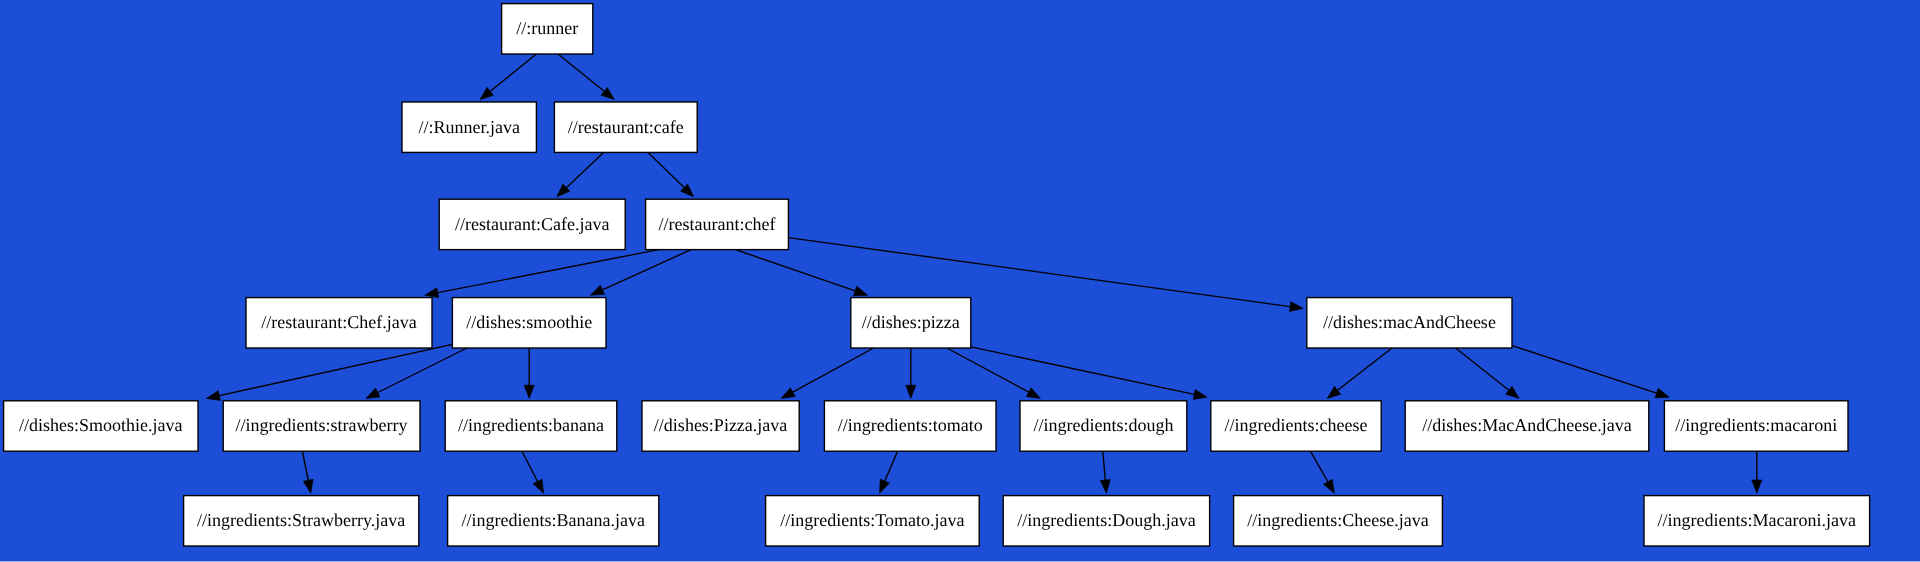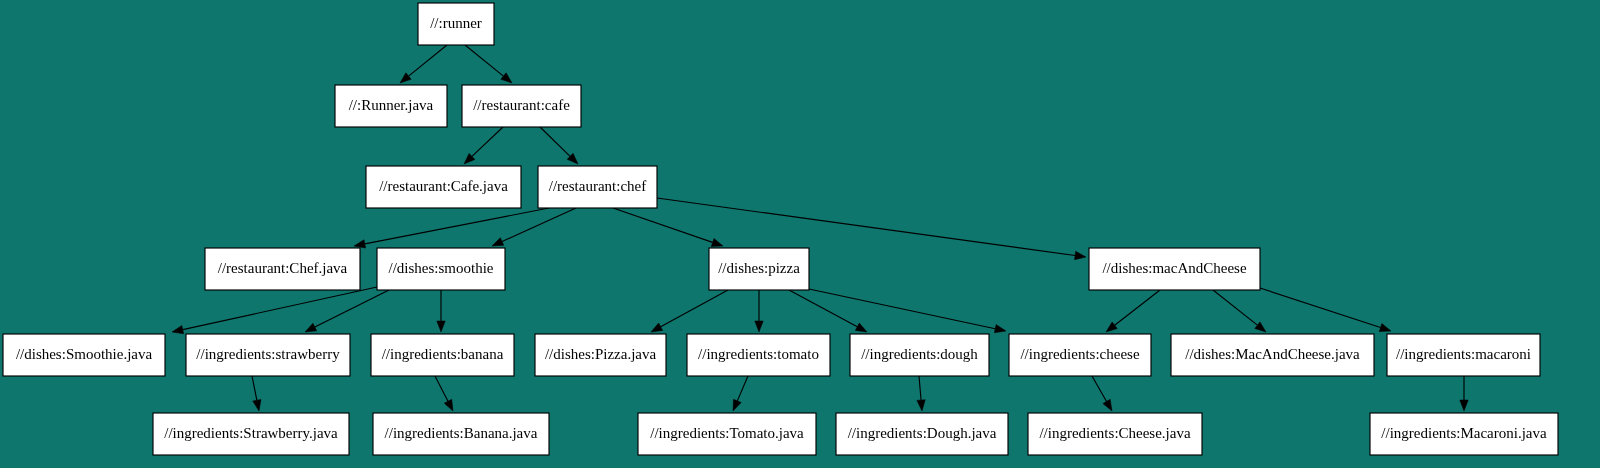--- a/index.html
+++ b/index.html
@@ -4,21 +4,21 @@
 <style>
   html, body {
     margin: 0;
     padding: 0;
     background: #ffffff;
   }
   #graph-root {
     position: relative;
     width: 1600px;
     height: 468px;
-    background: #0f766e;
+    background: #1d4ed8;
     font-family: "Liberation Serif", "DejaVu Serif", serif;
     overflow: hidden;
   }
   #graph-svg {
     position: absolute;
     left: 0;
     top: 0;
     width: 1600px;
     height: 468px;
   }

